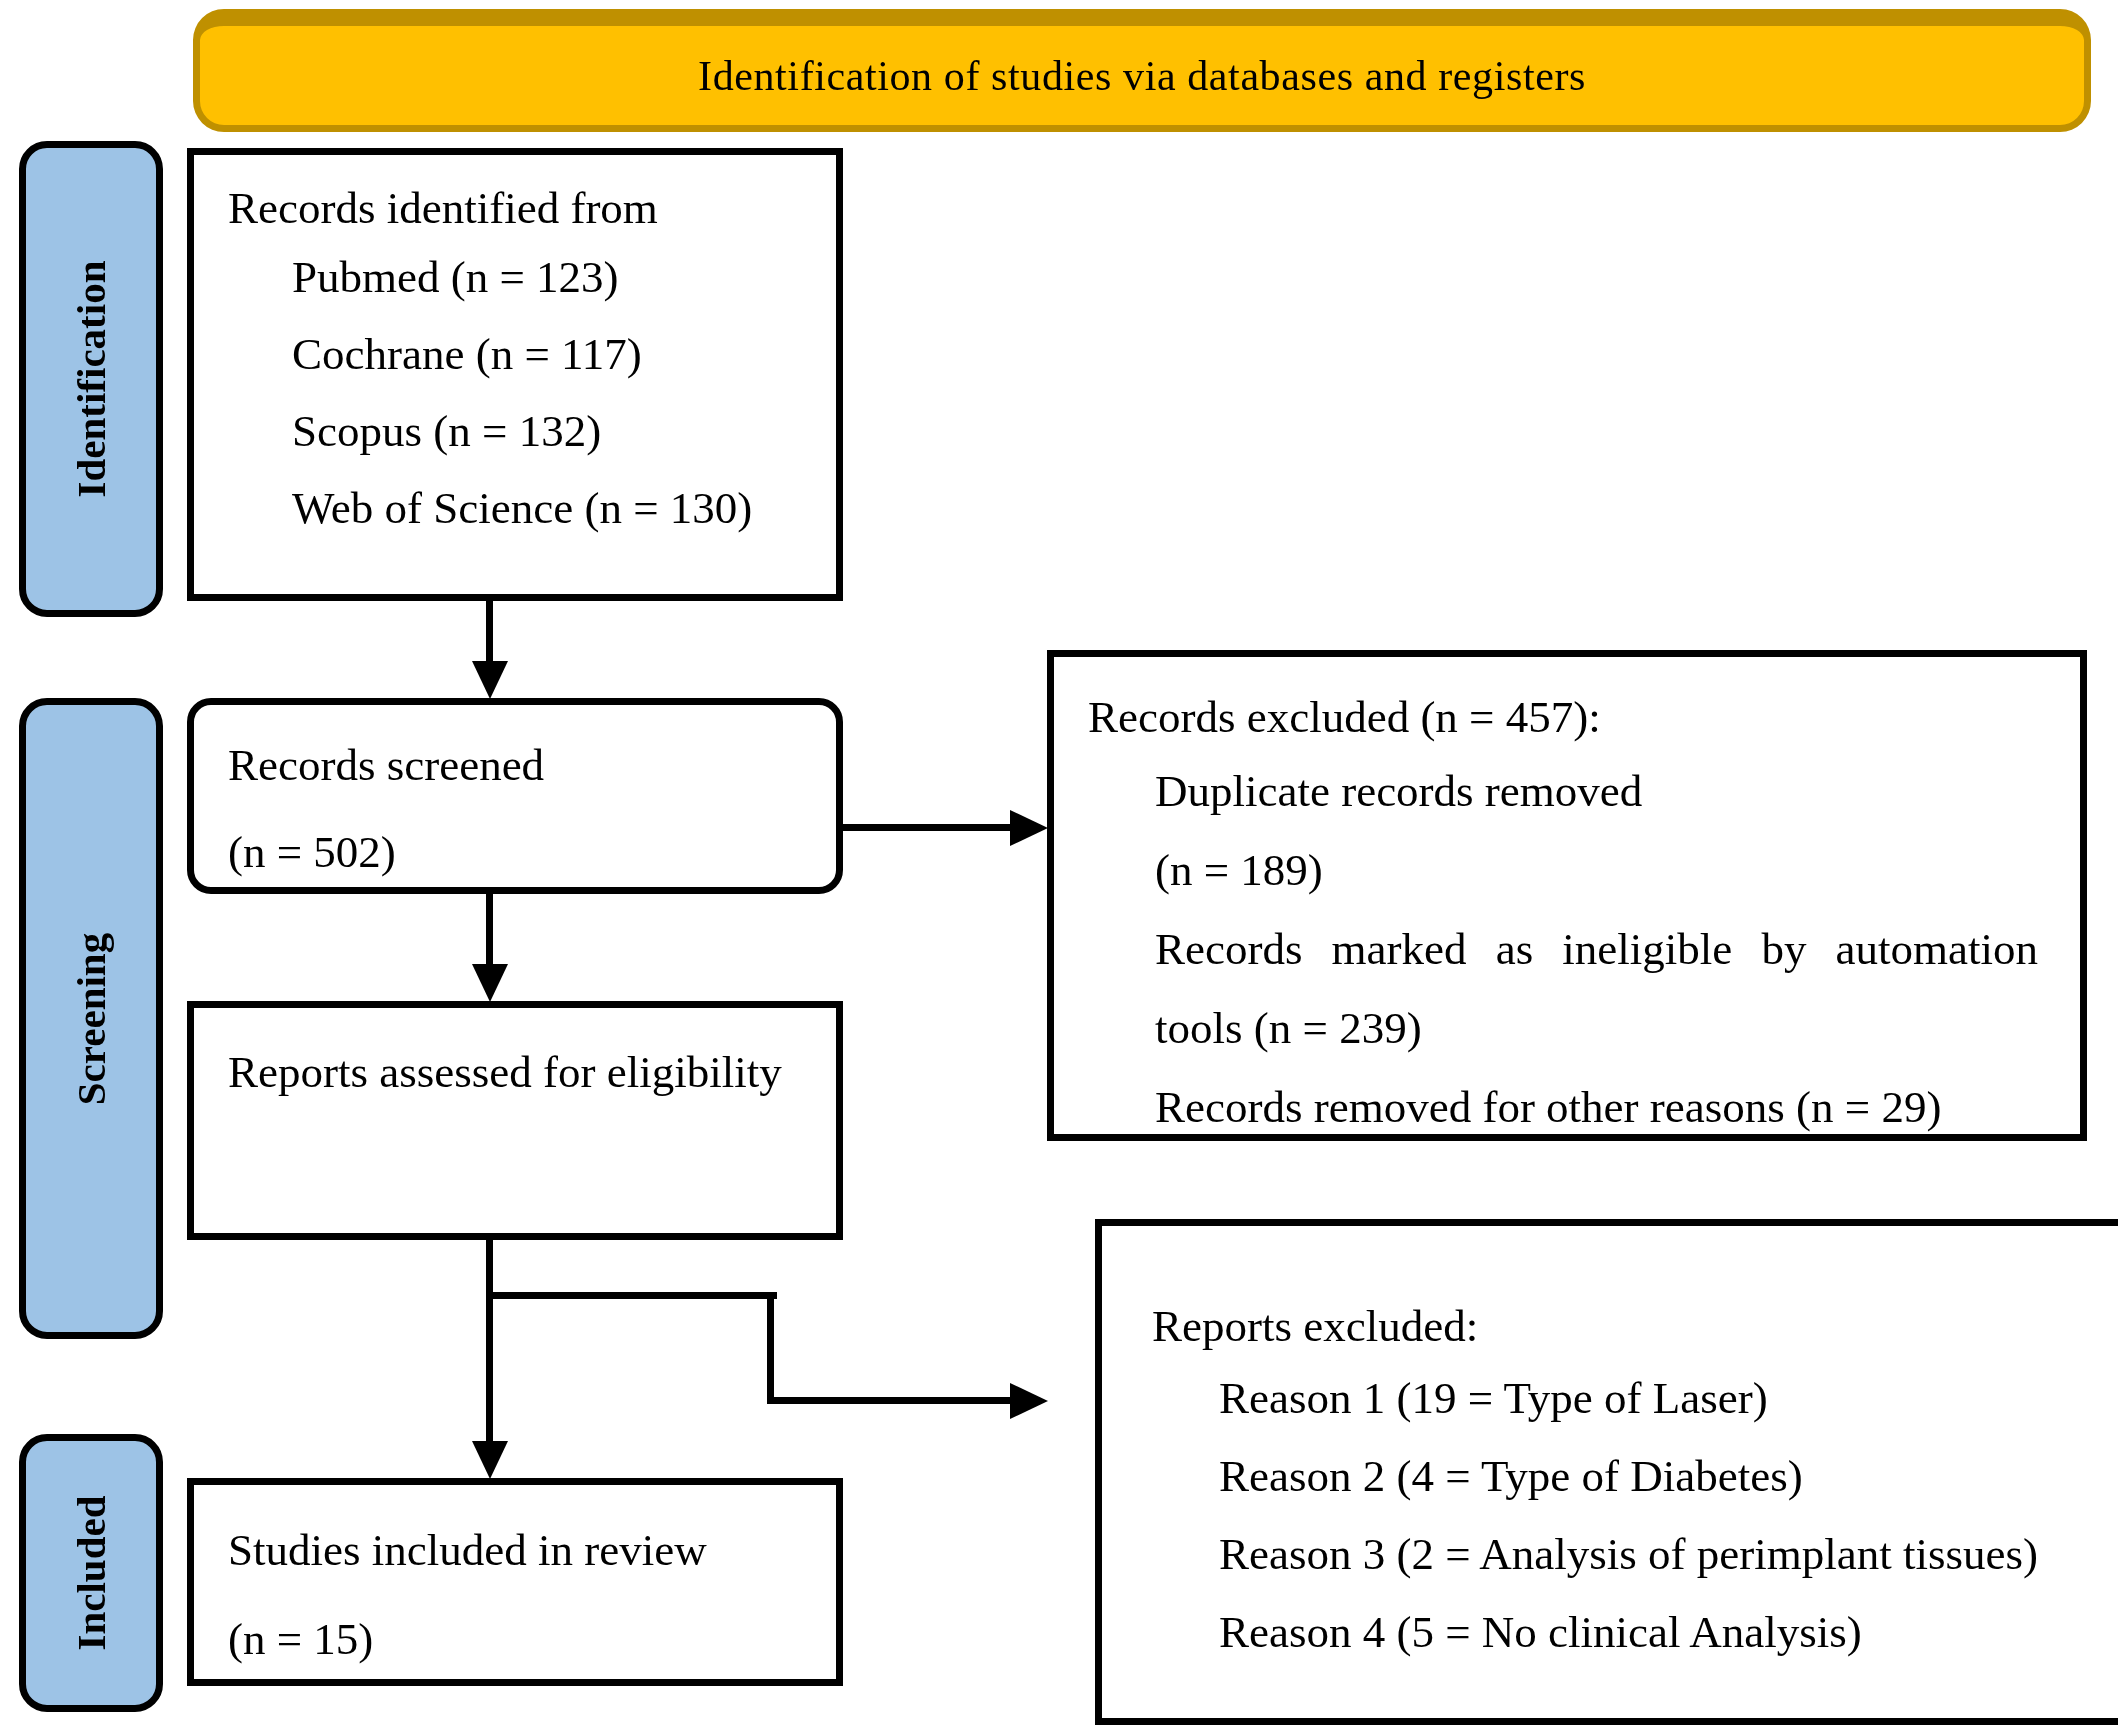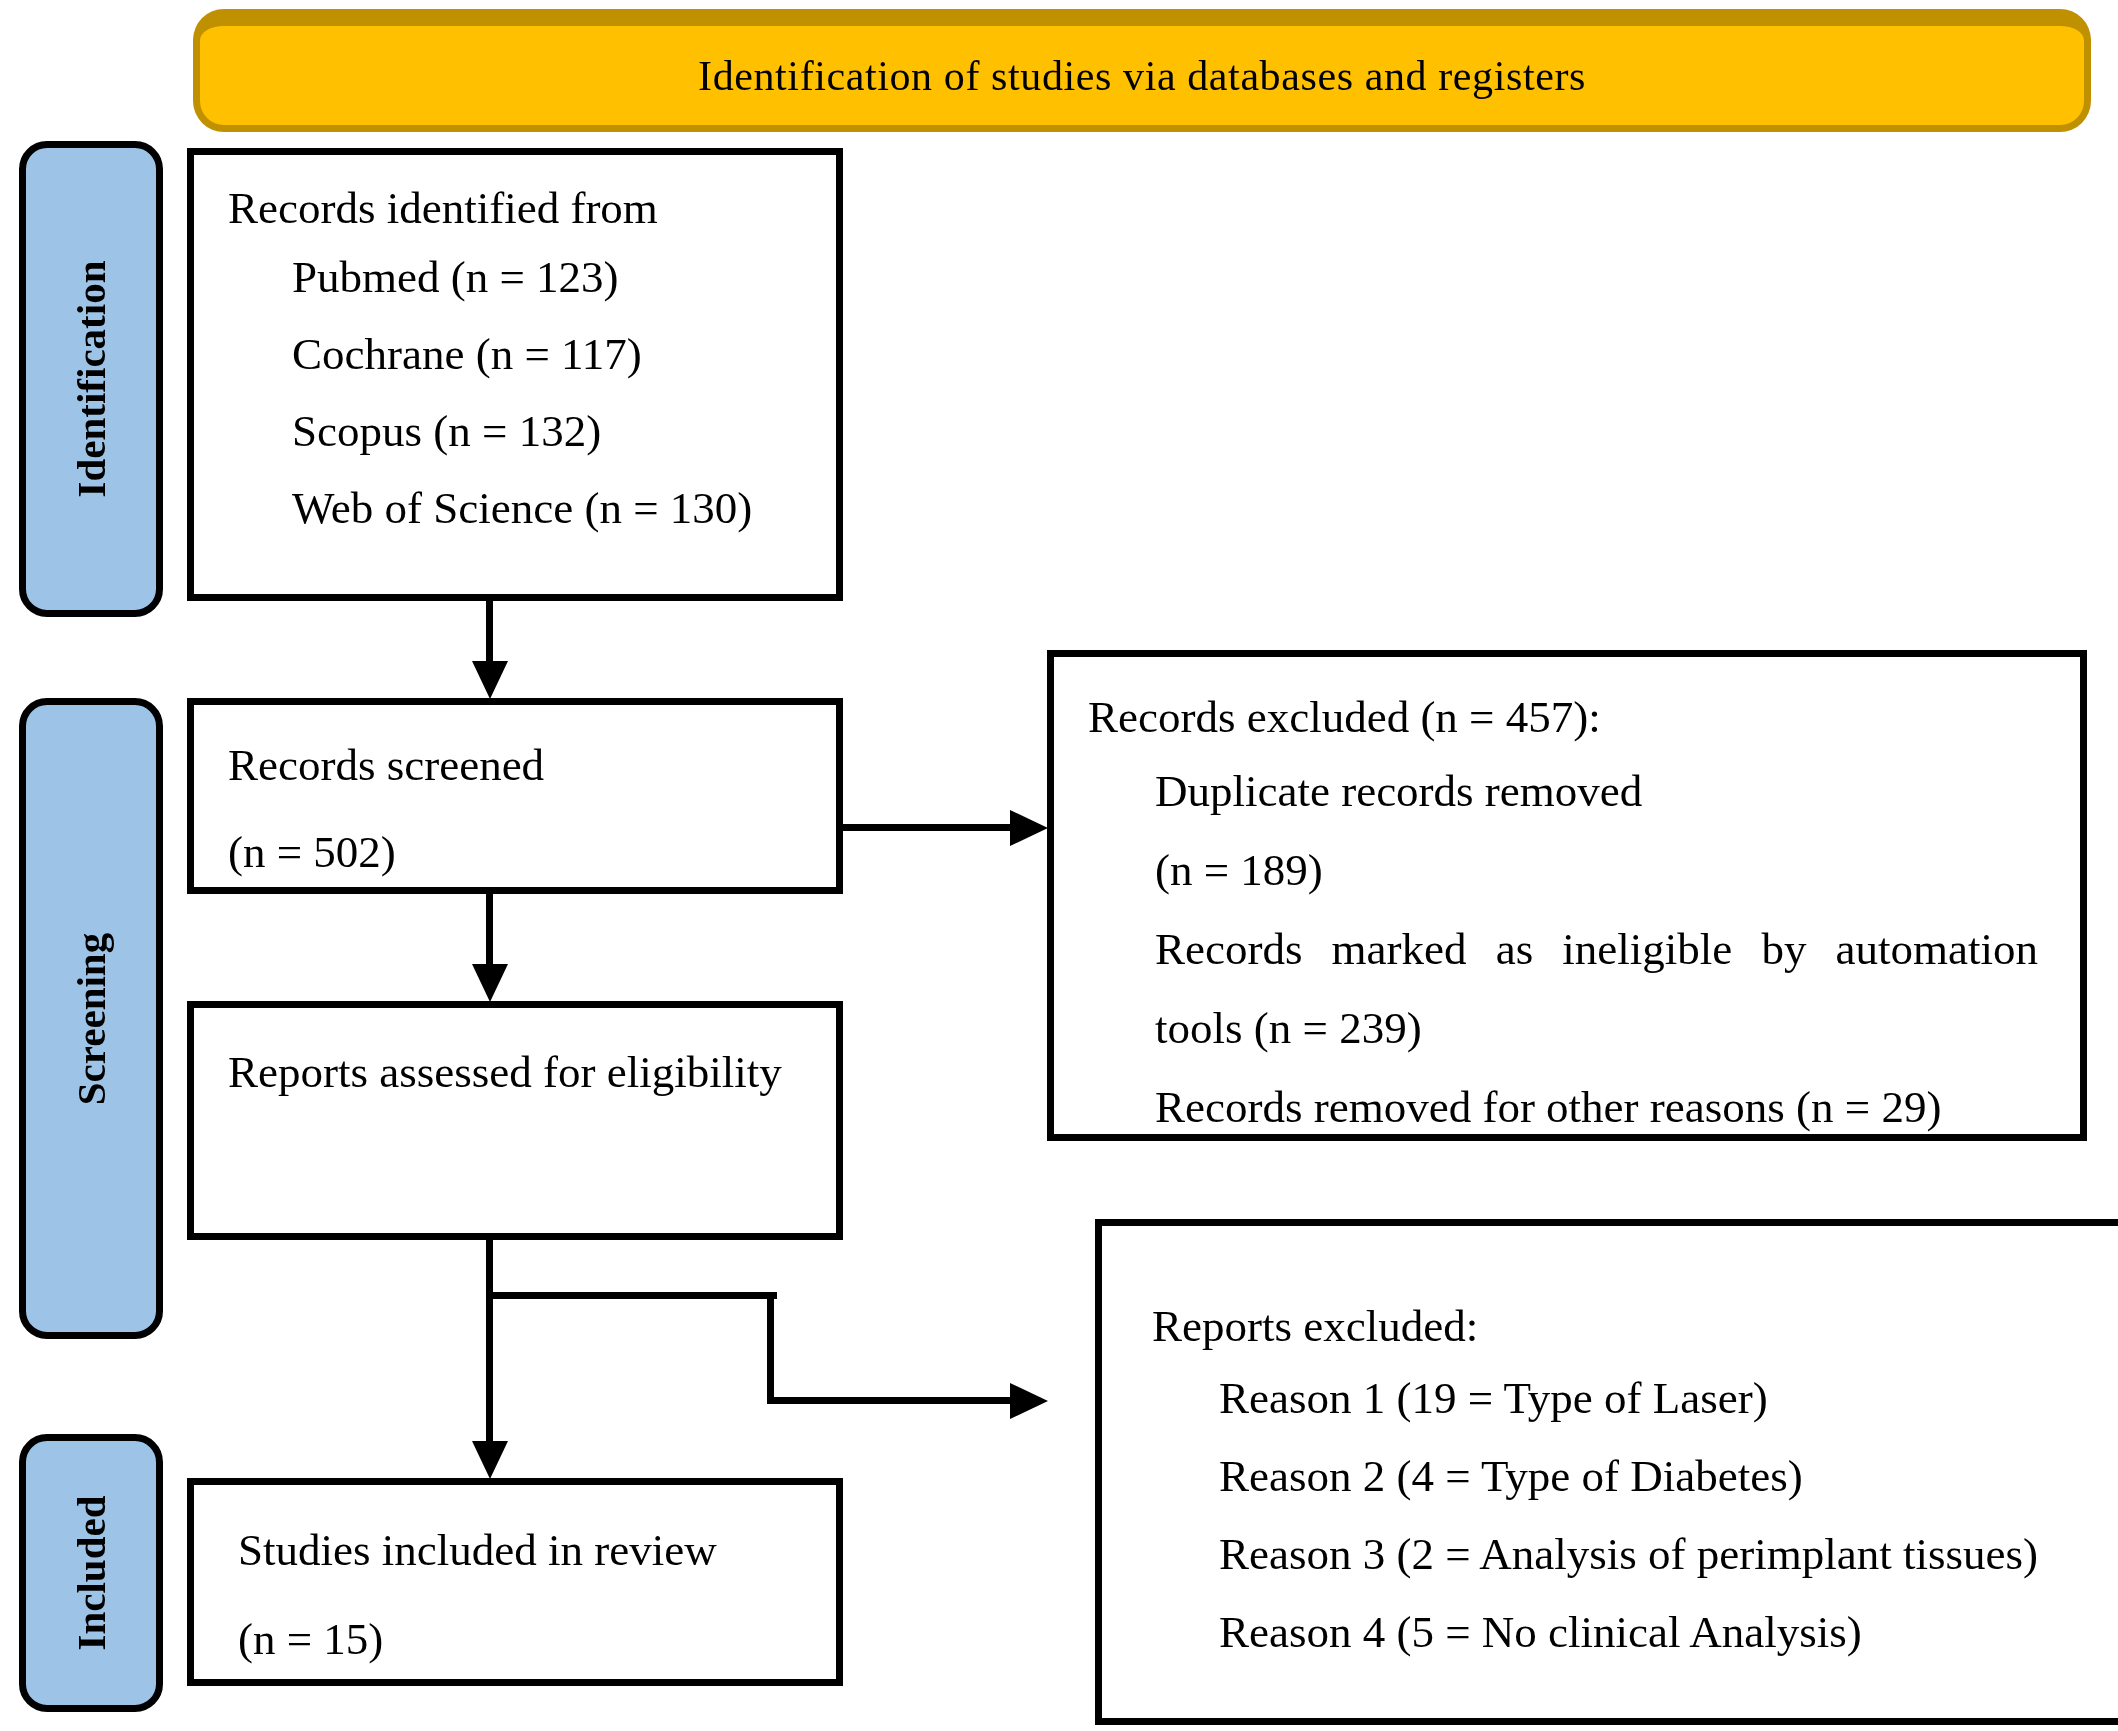--- a/index.html
+++ b/index.html
@@ -60,23 +60,23 @@
 
   
   .fbox {
     position: absolute;
     background: #fff;
     border: 7.3px solid var(--box-border);
     font-size: 45px;
   }
   .fbox .row { display: block; }
   .box-identified { left: 187px; top: 148px;  width: 656px; height: 453px; padding: 22.4px 31px 0 34px; }
-  .box-screened   { left: 187px; top: 698px; width: 656px; height: 196px; padding: 27px 31px 0 34px; }
+  .box-screened   { left: 187px; top: 698px; width: 656px; height: 196px; padding: 27px 31px 0 34px; border-radius: 24px; }
   .box-assessed   { left: 187px; top: 1001px; width: 656px; height: 239px; padding: 31px 31px 0 34px; }
-  .box-included   { left: 187px; top: 1478px; width: 656px; height: 208px; padding: 32px 31px 0 44px; }
+  .box-included   { left: 187px; top: 1478px; width: 656px; height: 208px; padding: 32px 31px 0 34px; }
   .box-rec-excl   { left: 1047px; top: 650px; width: 1040px; height: 491px; padding: 25px 42px 0 34px; }
   .box-rep-excl   { left: 1047px; top: 1219px; width: 1040px; height: 506px; padding: 67px 39px 0 50px; margin-left: 48px; }
 
   .box-identified .heading { height: 62px; line-height: 62px; }
   .box-identified .item    { height: 77px; line-height: 77px; margin-left: 64px; }
 
   .box-screened .l1 { height: 66px; line-height: 66px; }
   .box-screened .l2 { height: 66px; line-height: 66px; margin-top: 21px; }
   .box-assessed .l1 { height: 67px; line-height: 67px; }
   .box-assessed .l2 { height: 67px; line-height: 67px; margin-top: 25px; }

